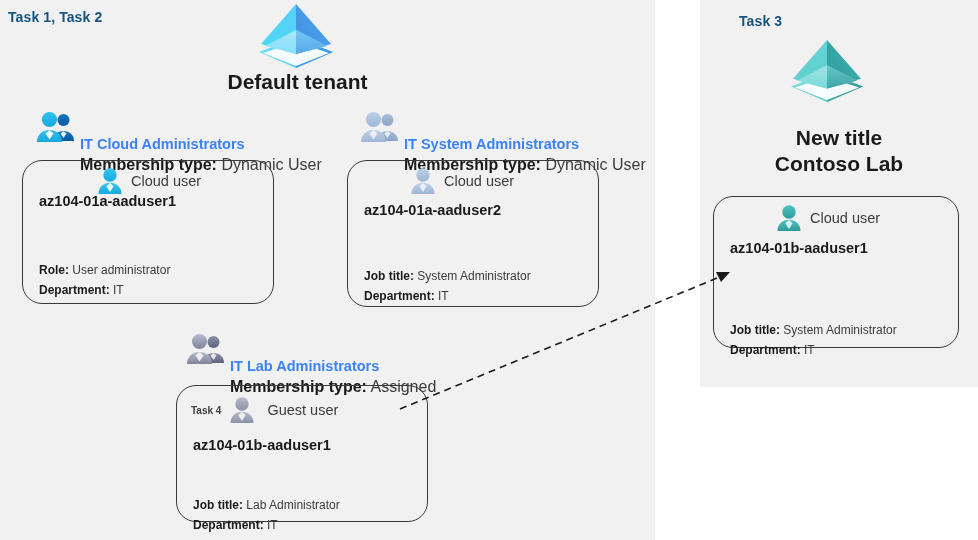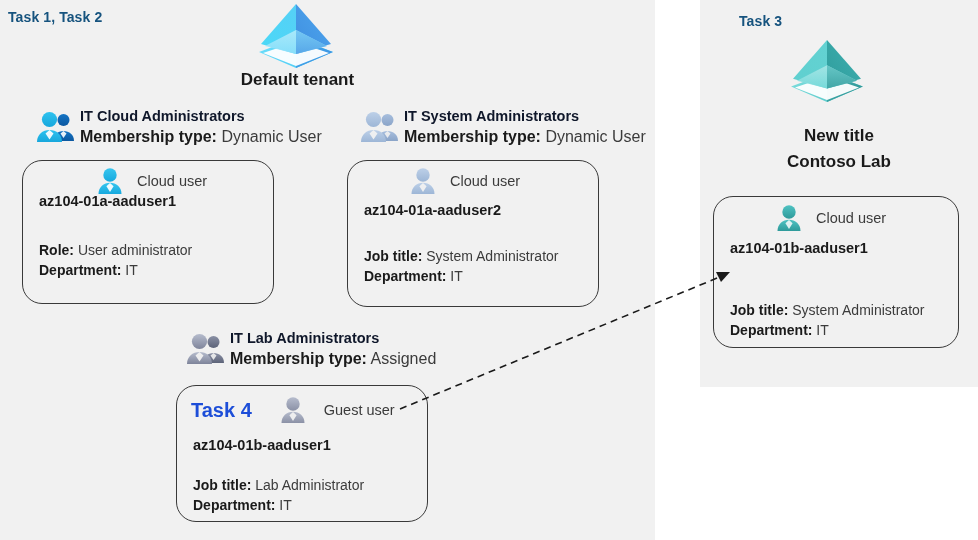--- a/index.html
+++ b/index.html
@@ -22,66 +22,67 @@
     color:#16537e;
     letter-spacing:0.1px;
     white-space:nowrap;
   }
 
   
   .tenant-icon{position:absolute;}
   .tenant-title{
     position:absolute;
     font-weight:bold;
-    font-size:17px;
+    font-size:21px;
     color:#1a1a1a;
     white-space:nowrap;
     text-align:center;
   }
 
   
   .group{position:absolute;}
   .group-icon{position:absolute;left:0;top:4px;}
   .group-text{position:absolute;left:44px;top:0;white-space:nowrap;}
-  .group-name{font-weight:bold;font-size:14.5px;color:#0f172a;line-height:20px;white-space:nowrap;}
+  .group-name{font-weight:bold;font-size:14.5px;color:#3b82f6;line-height:20px;white-space:nowrap;margin-top:28px;}
   .group-membership{font-size:16px;color:#3b3b3b;line-height:21px;white-space:nowrap;}
   .group-membership b{color:#1a1a1a;font-weight:bold;}
 
   
   .card{
     position:absolute;
     border:1.3px solid #3a3a3a;
     border-radius:20px;
     box-sizing:border-box;
     background:transparent;
   }
   .card-head{
     position:absolute;
     display:flex;
     align-items:center;
-    gap:14px;
+    gap:8px;
     white-space:nowrap;
   }
   .card-head .kind{font-size:14.5px;color:#3b3b3b;}
   .card-head .tasktag{
-    font-weight:bold;font-size:20px;color:#1d4ed8;margin-right:14px;
+    font-weight:bold;font-size:10px;color:#404040;margin-right:0;
   }
   .card-upn{
     position:absolute;
     font-weight:bold;
     font-size:14.5px;
     color:#1a1a1a;
     white-space:nowrap;
   }
   .card-props{
     position:absolute;
-    font-size:14px;
+    font-size:12px;
     color:#3b3b3b;
     line-height:19.5px;
     white-space:nowrap;
+    margin-top:20px;
   }
   .card-props b{color:#1a1a1a;font-weight:bold;}
   .card-props div{white-space:nowrap;}
 
   
   #arrow-layer{position:absolute;left:0;top:0;width:978px;height:540px;pointer-events:none;}
   svg{display:block;}
 </style>
 </head>
 <body>

